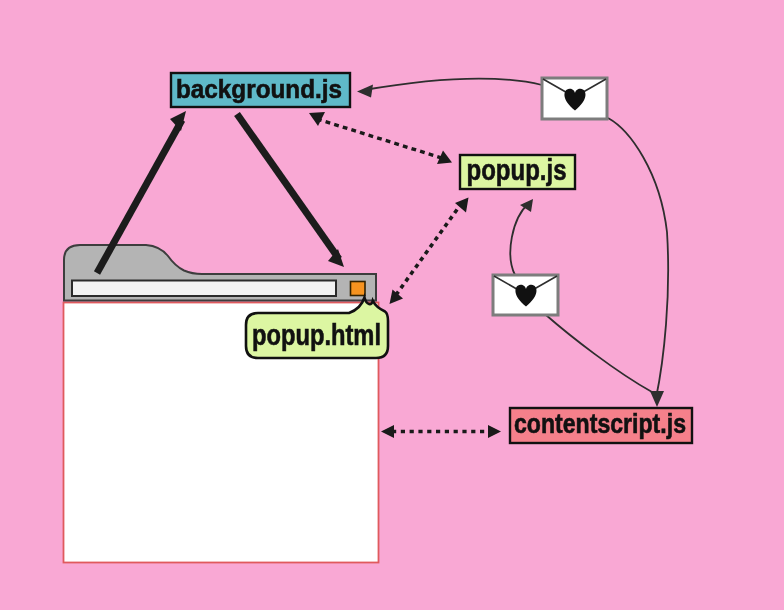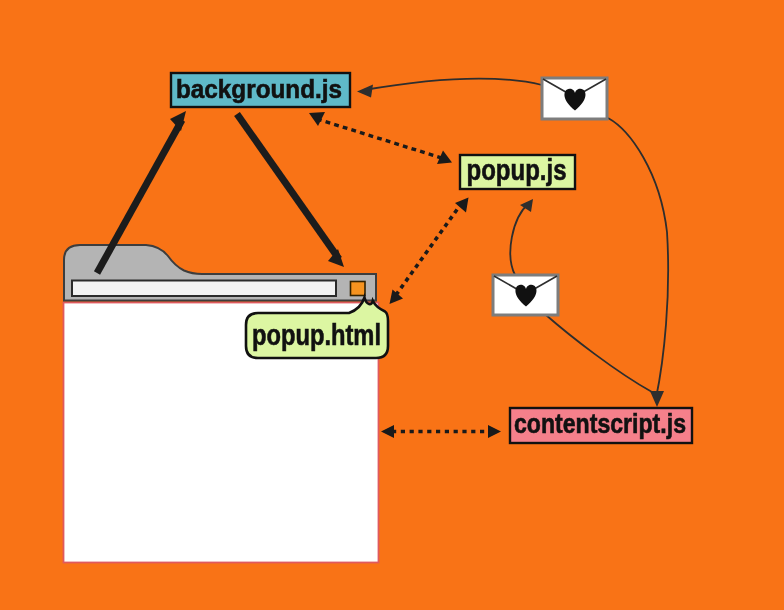--- a/index.html
+++ b/index.html
@@ -1,16 +1,16 @@
 <!DOCTYPE html>
 <html><head>
 <meta charset="utf-8">
 <style>
   html,body{margin:0;padding:0;background:#ffffff;}
-  .wrap{width:784px;height:610px;position:relative;overflow:hidden;background:#f97316;}
+  .wrap{width:784px;height:610px;position:relative;overflow:hidden;background:#f9a8d4;}
   text{font-family:"Liberation Sans",sans-serif;font-weight:bold;fill:#111111;stroke:#111111;stroke-width:0.6;}
 </style>
 </head>
 <body>
 <div class="wrap">
 <svg width="784" height="610" viewBox="0 0 784 610">
 
   <rect x="63.5" y="302.5" width="315" height="260" fill="#ffffff" stroke="#e05a5e" stroke-width="1.8"></rect>
 
   <path d="M64,300.5 L64,260 Q64,245 80,245 L146,245 Q160,246 168,256 Q175,266 184,270.5 Q192,274 202,274 L376,274 L376,300.5 Z" fill="#b4b4b4" stroke="#3d3d3d" stroke-width="2"></path>

